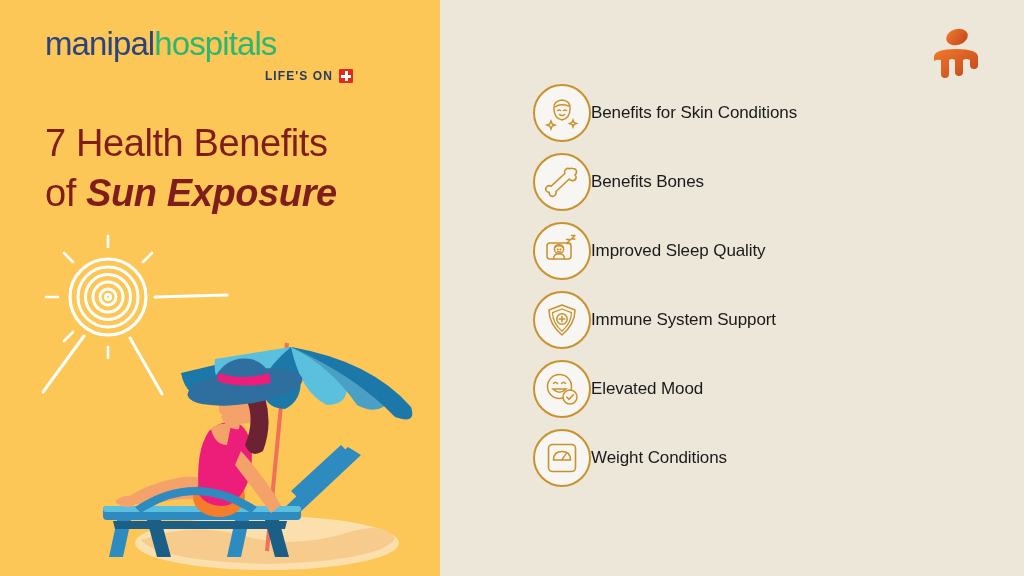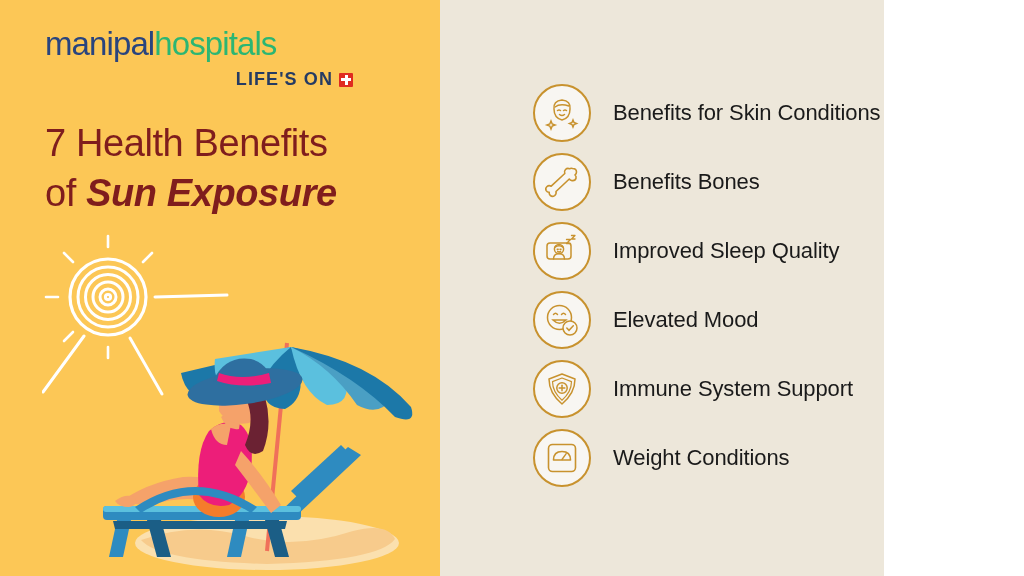--- a/index.html
+++ b/index.html
@@ -5,21 +5,21 @@
   html, body {
     margin: 0;
     padding: 0;
     background: #ffffff;
   }
   body {
     font-family: "Liberation Sans", sans-serif;
   }
   #poster {
     position: relative;
-    width: 884px;
+    width: 1024px;
     height: 576px;
     overflow: hidden;
     background: #EDE7DA;
   }
 
   
   #left-panel {
     position: absolute;
     left: 0; top: 0;
     width: 440px;
@@ -46,21 +46,21 @@
   #logo-tagline {
     margin-top: 9px;
     text-align: right;
     padding-right: 2px;
     display: flex;
     justify-content: flex-end;
     align-items: center;
     gap: 6px;
   }
   #logo-tagline .tagline-text {
-    font-size: 18px;
+    font-size: 12px;
     font-weight: 700;
     letter-spacing: 1.1px;
     color: #253B63;
   }
   .cross-badge {
     width: 14px; height: 14px;
     background: #E02B20;
     position: relative;
     display: inline-block;
     border-radius: 1px;
@@ -120,22 +120,21 @@
     width: 58px; height: 58px;
     border-radius: 50%;
     background: #F8F6F2;
     border: 2.5px solid #C8922E;
     box-sizing: border-box;
     display: flex;
     align-items: center;
     justify-content: center;
   }
   .benefit-label {
-    margin-left: 22px;
-    font-size: 22px;
+    font-size: 17px;
     font-weight: 500;
     color: #1A1A1A;
     letter-spacing: -0.1px;
     white-space: nowrap;
   }
 </style>
 </head>
 <body>
 
 <div id="poster">
@@ -283,47 +282,47 @@
             <path d="M9.5 26 Q9.5 20.8 15 20.8 Q20.5 20.8 20.5 26"></path>
             <path d="M22.5 6.5 L26.5 6.5 L22.5 10.5 L26.5 10.5" stroke-width="1.3"></path>
             <path d="M27.5 2.5 L31 2.5 L27.5 6 L31 6" stroke-width="1.3"></path>
           </svg>
         </div>
         <div class="benefit-label">Improved Sleep Quality</div>
       </div>
 
       <div class="benefit-row">
         <div class="benefit-icon">
+          <svg width="36" height="36" viewBox="0 0 36 36" fill="none" stroke="#C8922E" stroke-width="1.5" stroke-linecap="round" stroke-linejoin="round">
+            <path d="M18 3 L31 8 Q31 22 18 33 Q5 22 5 8Z"></path>
+            <path d="M18 7 L27.5 10.6 Q27.5 21 18 29.2 Q8.5 21 8.5 10.6Z" stroke-width="1.2"></path>
+            <circle cx="18" cy="17" r="5.2"></circle>
+            <path d="M18 14.2 L18 19.8"></path>
+            <path d="M15.2 17 L20.8 17"></path>
+          </svg>
+        </div>
+        <div class="benefit-label">Immune System Support</div>
+      </div>
+
+      <div class="benefit-row">
+        <div class="benefit-icon">
           <svg width="36" height="36" viewBox="0 0 36 36" fill="none" stroke="#C8922E" stroke-width="1.5" stroke-linecap="round">
             <circle cx="15.5" cy="15.5" r="12"></circle>
             <path d="M9.5 12.5 Q11.5 10 13.5 12.5"></path>
             <path d="M17.5 12.5 Q19.5 10 21.5 12.5"></path>
             <path d="M9 18 Q15.5 24.5 22 18 Z"></path>
             <circle cx="26" cy="26" r="7" fill="#F8F6F2"></circle>
             <path d="M22.8 26 L25 28.3 L29.3 23.8"></path>
           </svg>
         </div>
         <div class="benefit-label">Elevated Mood</div>
       </div>
 
       <div class="benefit-row">
         <div class="benefit-icon">
-          <svg width="36" height="36" viewBox="0 0 36 36" fill="none" stroke="#C8922E" stroke-width="1.5" stroke-linecap="round" stroke-linejoin="round">
-            <path d="M18 3 L31 8 Q31 22 18 33 Q5 22 5 8Z"></path>
-            <path d="M18 7 L27.5 10.6 Q27.5 21 18 29.2 Q8.5 21 8.5 10.6Z" stroke-width="1.2"></path>
-            <circle cx="18" cy="17" r="5.2"></circle>
-            <path d="M18 14.2 L18 19.8"></path>
-            <path d="M15.2 17 L20.8 17"></path>
-          </svg>
-        </div>
-        <div class="benefit-label">Immune System Support</div>
-      </div>
-
-      <div class="benefit-row">
-        <div class="benefit-icon">
           <svg width="36" height="36" viewBox="0 0 36 36" fill="none" stroke="#C8922E" stroke-width="1.6" stroke-linecap="round" stroke-linejoin="round">
             <rect x="4.5" y="4.5" width="27" height="27" rx="4"></rect>
             <path d="M9.5 20 Q9.5 11.5 18 11.5 Q26.5 11.5 26.5 20Z"></path>
             <path d="M18 19.5 L22.2 13.6" stroke-width="1.4"></path>
           </svg>
         </div>
         <div class="benefit-label">Weight Conditions</div>
       </div>
 
     </div>

